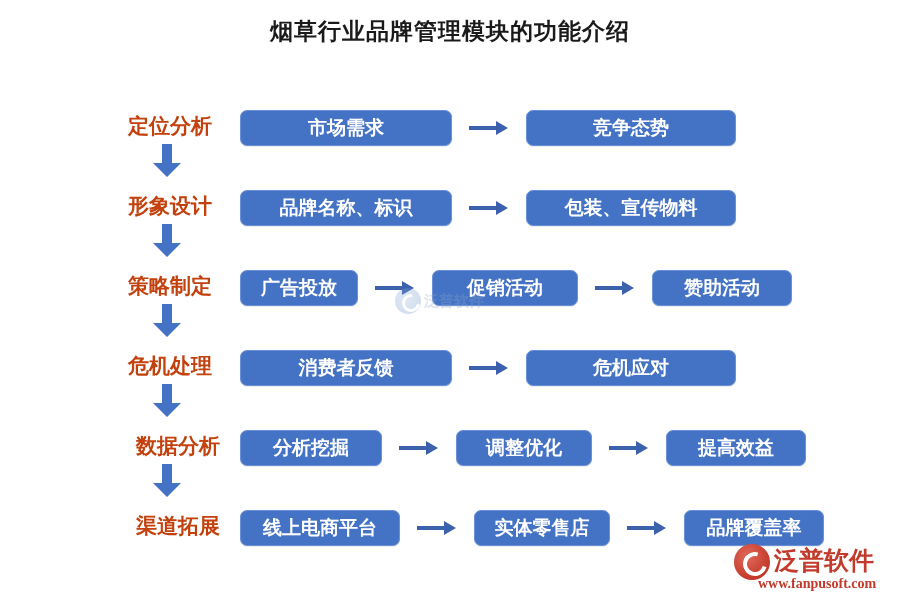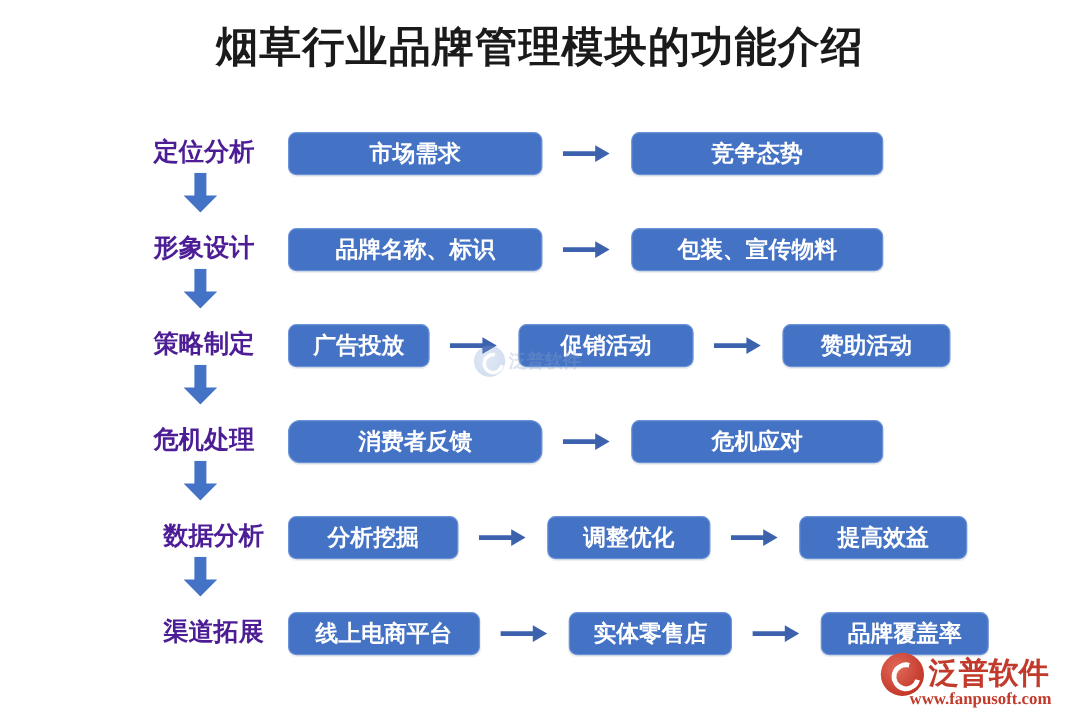--- a/index.html
+++ b/index.html
@@ -21,21 +21,21 @@
     height: 600px;
   }
 
   
   .title {
     position: absolute;
     top: 16px;
     left: 0;
     width: 900px;
     text-align: center;
-    font-size: 35px;
+    font-size: 23px;
     font-weight: 700;
     color: #1a1a1a;
     letter-spacing: 1px;
     white-space: nowrap;
   }
 
   
   .flow {
     position: absolute;
     top: 100px;
@@ -50,21 +50,21 @@
 
   
   .stage-label {
     position: absolute;
     left: 105px;
     top: 12px;
     width: 130px;
     text-align: center;
     font-size: 21px;
     font-weight: 700;
-    color: #4c1d95;
+    color: #c2410c;
     white-space: nowrap;
   }
   .stage-label.indent {
     left: 113px;
   }
 
   
   .down-arrow {
     position: absolute;
     left: 152px;
@@ -259,21 +259,21 @@
         </div>
       </div>
       <div class="row">
         <div class="stage-label">危机处理</div>
         <div class="down-arrow">
           <svg width="30" height="34" viewBox="0 0 30 34">
             <polygon points="10,0 20,0 20,19 29,19 15,33 1,19 10,19" fill="#4472C4"></polygon>
           </svg>
         </div>
         <div class="boxes">
-          <div class="node" style="width: 212px; border-radius: 10px;">消费者反馈</div>
+          <div class="node" style="width: 212px;">消费者反馈</div>
           <div class="h-arrow">
             <svg width="40" height="18" viewBox="0 0 40 18">
               <path d="M0,7 L27,7 L27,2 L39,9 L27,16 L27,11 L0,11 Z" fill="#3C62AE"></path>
             </svg>
           </div>
           <div class="node" style="width: 210px;">危机应对</div>
         </div>
       </div>
       <div class="row">
         <div class="stage-label indent">数据分析</div>

